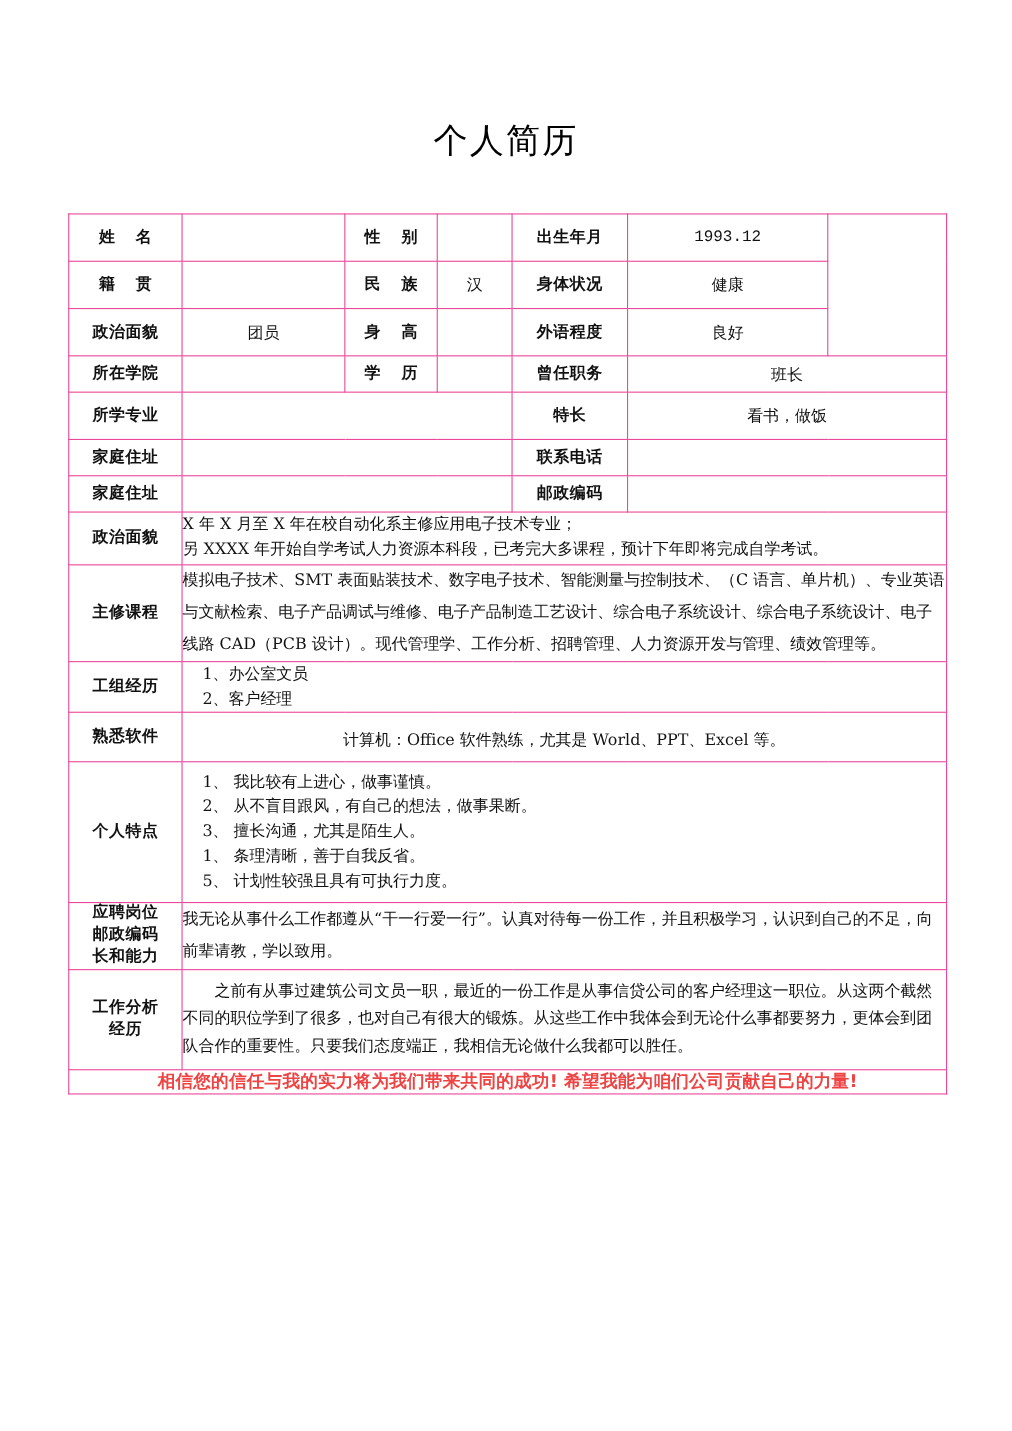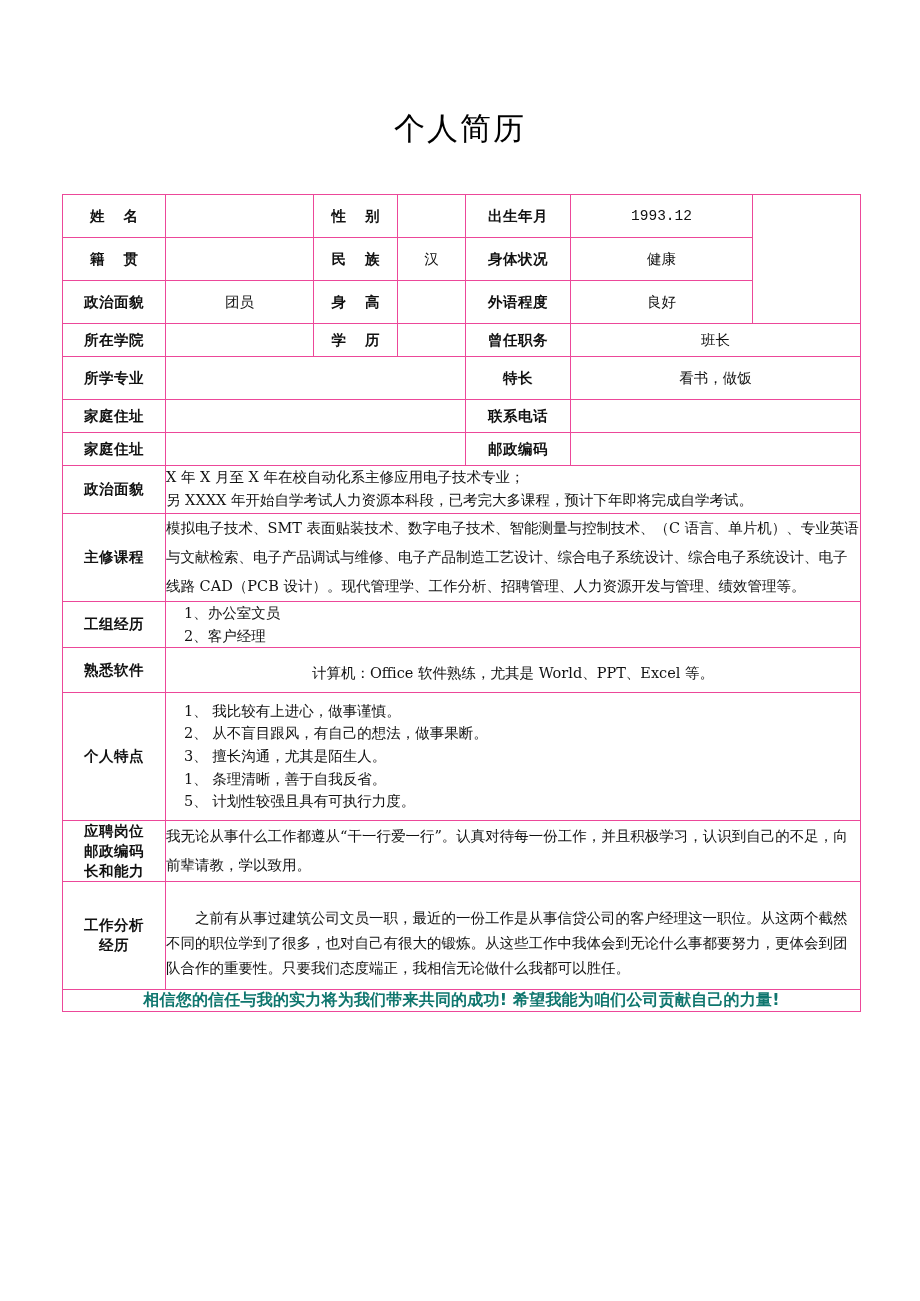--- a/index.html
+++ b/index.html
@@ -58,21 +58,21 @@
     text-align: center;
     font-family: "DejaVu Sans", "Liberation Sans", sans-serif;
     font-weight: bold;
     font-size: 14.5px;
     letter-spacing: 0.5px;
     line-height: 1.28;
     padding: 4px 2px;
     color: #000;
   }
   .lbl.sp { letter-spacing: 7px; text-indent: 7px; }
-  .lbl.multiline { line-height: 1.38; }
+  .lbl.multiline { line-height: 1.38; font-family: Liberation Mono, monospace; }
 
   
   .val {
     text-align: center;
     font-family: Liberation Mono, monospace;
     font-size: 14.5px;
     color: #222;
     padding: 4px 4px;
   }
   .blank { background: #fff; }
@@ -246,27 +246,27 @@
           <div>长和能力</div>
         </td>
         <td class="body-cell loose" colspan="6">我无论从事什么工作都遵从“干一行爱一行”。认真对待每一份工作，并且积极学习，认识到自己的不足，向前辈请教，学以致用。</td>
       </tr>
 
       <tr>
         <td class="lbl multiline">
           <div>工作分析</div>
           <div>经历</div>
         </td>
-        <td class="body-cell" colspan="6" style="line-height:1.75;padding-top:24px;padding-bottom:7px;">
+        <td class="body-cell" colspan="6" style="line-height:1.75;padding-top:7px;padding-bottom:7px;">
           <p class="indent2">之前有从事过建筑公司文员一职，最近的一份工作是从事信贷公司的客户经理这一职位。从这两个截然不同的职位学到了很多，也对自己有很大的锻炼。从这些工作中我体会到无论什么事都要努力，更体会到团队合作的重要性。只要我们态度端正，我相信无论做什么我都可以胜任。</p>
         </td>
       </tr>
 
       <tr>
         <td class="banner-cell" colspan="7">
-          <span class="banner-text" style="color: #0f766e;">相信您的信任与我的实力将为我们带来共同的成功! 希望我能为咱们公司贡献自己的力量!</span>
+          <span class="banner-text" style="color: #ef4444;">相信您的信任与我的实力将为我们带来共同的成功! 希望我能为咱们公司贡献自己的力量!</span>
         </td>
       </tr>
 
     </tbody>
   </table>
 
 </div>
 
 </body></html>

